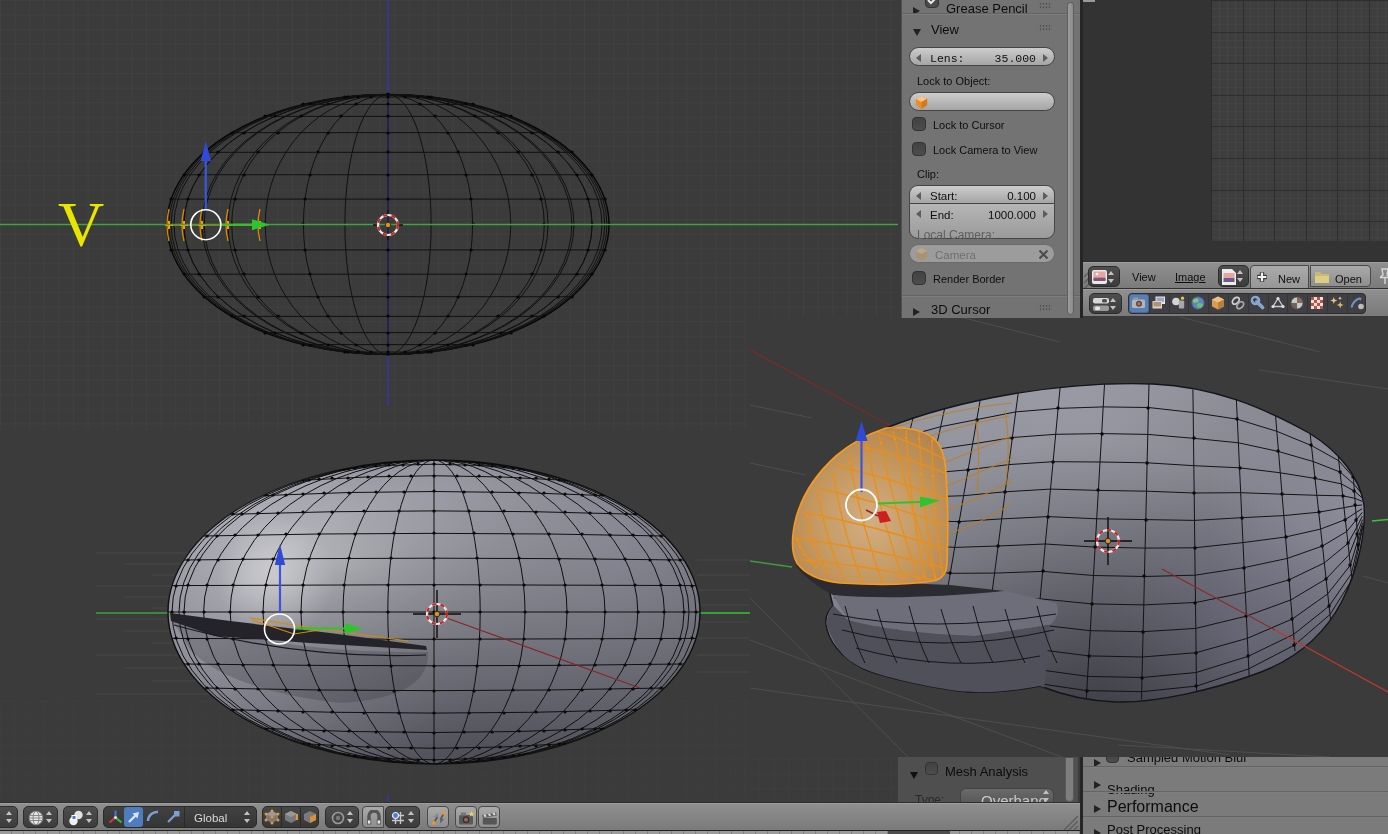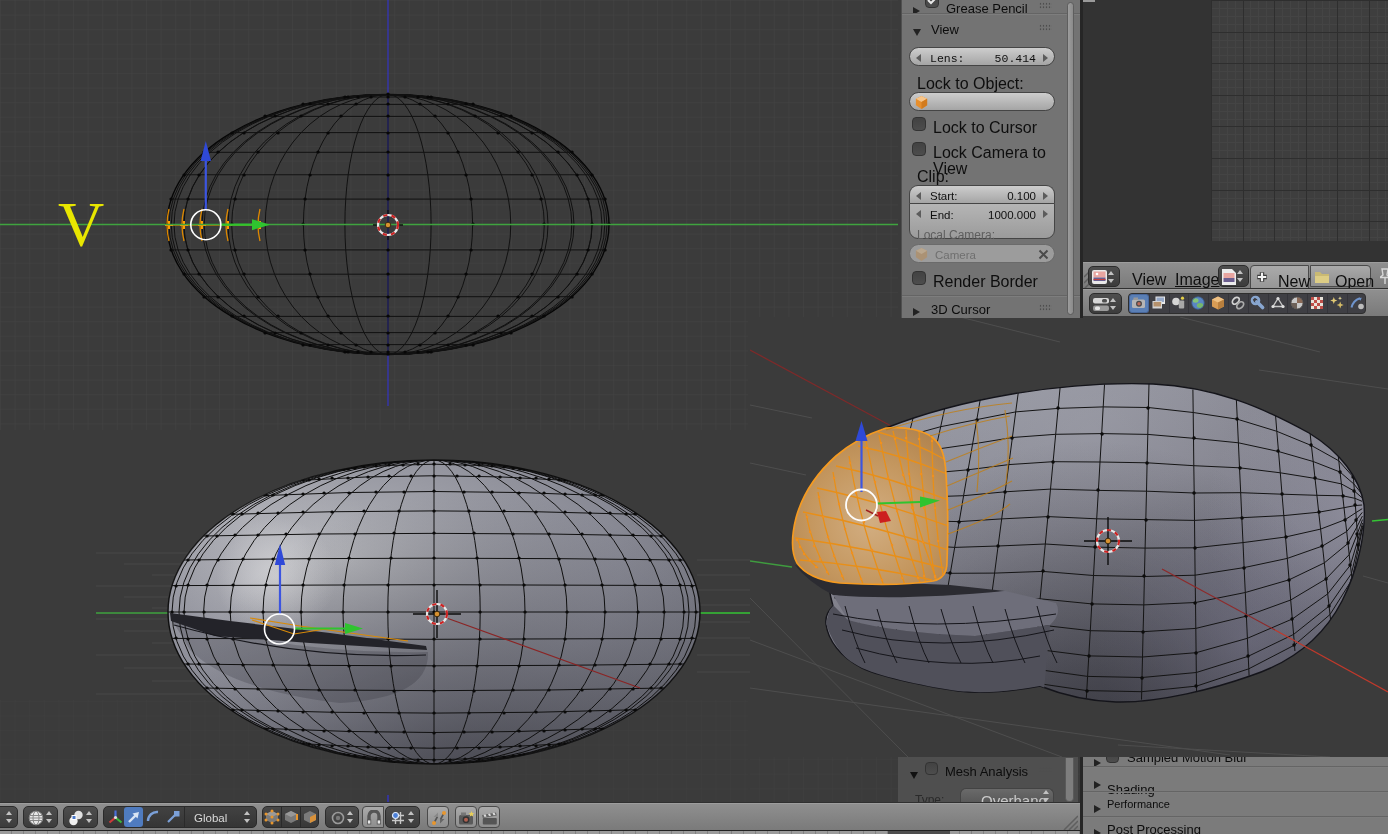--- a/index.html
+++ b/index.html
@@ -1,19 +1,19 @@
 <!DOCTYPE html>
 <html><head><meta charset="utf-8">
 <style>
 html,body{margin:0;padding:0;background:#3b3b3b;}
 *{box-sizing:border-box;}
 body{font-family:"Liberation Sans",sans-serif;-webkit-font-smoothing:antialiased;}
 #root{position:relative;width:1388px;height:834px;overflow:hidden;background:#3b3b3b;}
 .abs{position:absolute;}
-.txt{color:#0e0e0e;font-size:16px;line-height:1;}
+.txt{color:#0e0e0e;font-size:11px;line-height:1;text-align:center;}
 .gtxt{color:#5e5e5e;font-size:12px;line-height:1;}
 .hdr{background:linear-gradient(180deg,#8f8f8f,#7a7a7a);border-top:1px solid #9d9d9d;box-shadow:0 -1px 0 #303030,0 1px 0 #3a3a3a;}
 .field{position:absolute;left:7px;width:146px;height:19px;border:1px solid #454545;border-radius:10px;
  background:linear-gradient(180deg,#cdcdcd,#a5a5a5);}
 .field .lab{position:absolute;left:20px;top:4px;font-size:11.5px;color:#101010;}
 .field .val{position:absolute;right:18px;top:4px;font-size:11.5px;color:#101010;}
 .larr{position:absolute;left:6px;top:5.5px;width:0;height:0;border-top:4px solid transparent;border-bottom:4px solid transparent;border-right:5px solid #5c5c5c;}
 .rarr{position:absolute;right:6px;top:5.5px;width:0;height:0;border-top:4px solid transparent;border-bottom:4px solid transparent;border-left:5px solid #5c5c5c;}
 .cb{position:absolute;width:14px;height:14px;border-radius:4px;background:linear-gradient(180deg,#424242,#4d4d4d);border:1px solid #333;}
 .phead{position:absolute;font-size:13px;color:#0c0c0c;}
@@ -368,21 +368,21 @@
   <div class="dots" style="top:2px;"></div>
   <div class="sep" style="top:13px;"></div>
 
   <div class="abs" style="left:11px;top:22px;"><span class="tri-d"></span></div>
   <div class="phead" style="left:29px;top:22px;">View</div>
   <div class="dots" style="top:24px;"></div>
 
   <div class="field" style="top:47px;font-family:Liberation Mono, monospace;">
         <span class="larr"></span>
         <span class="lab">Lens:</span>
-        <span class="val">50.414</span>
+        <span class="val">35.000</span>
         <span class="rarr"></span>
       </div>
 
   <div class="txt abs" style="left:15px;top:76px;">Lock to Object:</div>
   <div class="field" style="top:92px;height:19px;">
     <svg class="abs" style="left:4px;top:2px;" width="15" height="15" viewBox="0 0 16 16">
           <path d="M8 1 L14 4 L14 11 L8 15 L2 11 L2 4 Z" fill="#e78f2d"></path>
           <path d="M8 1 L14 4 L8 7.5 L2 4 Z" fill="#f6c489"></path>
           <path d="M8 7.5 L14 4 L14 11 L8 15 Z" fill="#d27b1e"></path>
         </svg>
@@ -592,21 +592,21 @@
 
 <div class="abs" style="left:1083px;top:757px;width:305px;height:77px;background:#7b7b7b;overflow:hidden;">
   <div class="abs" style="left:11px;top:-4px;"><span class="tri-r"></span></div>
   <div class="cb" style="left:23px;top:-7px;width:13px;height:13px;"></div>
   <div class="phead" style="left:44px;top:-7px;font-size:13px;">Sampled Motion Blur</div>
   <div class="sep" style="top:9px;"></div>
   <div class="abs" style="left:11px;top:18px;"><span class="tri-r"></span></div>
   <div class="phead" style="left:24px;top:17px;font-size:13px;margin-top:8px;">Shading</div>
   <div class="sep" style="top:34px;"></div>
   <div class="abs" style="left:11px;top:42px;"><span class="tri-r"></span></div>
-  <div class="phead" style="left:24px;top:41px;font-size:11px;">Performance</div>
+  <div class="phead" style="left:24px;top:41px;font-size:16px;">Performance</div>
   <div class="sep" style="top:59px;"></div>
   <div class="abs" style="left:11px;top:66px;"><span class="tri-r"></span></div>
   <div class="phead" style="left:24px;top:65px;font-size:13px;">Post Processing</div>
 </div>
 <div class="abs" style="left:1080px;top:757px;width:3px;height:77px;background:#262626;"></div>
 
 <div class="abs hdr" style="left:0;top:803px;width:1080px;height:27px;">
   <div class="dbtn" style="left:-14px;top:2px;width:32px;height:22px;">
         <span class="updn"></span>
       </div>

